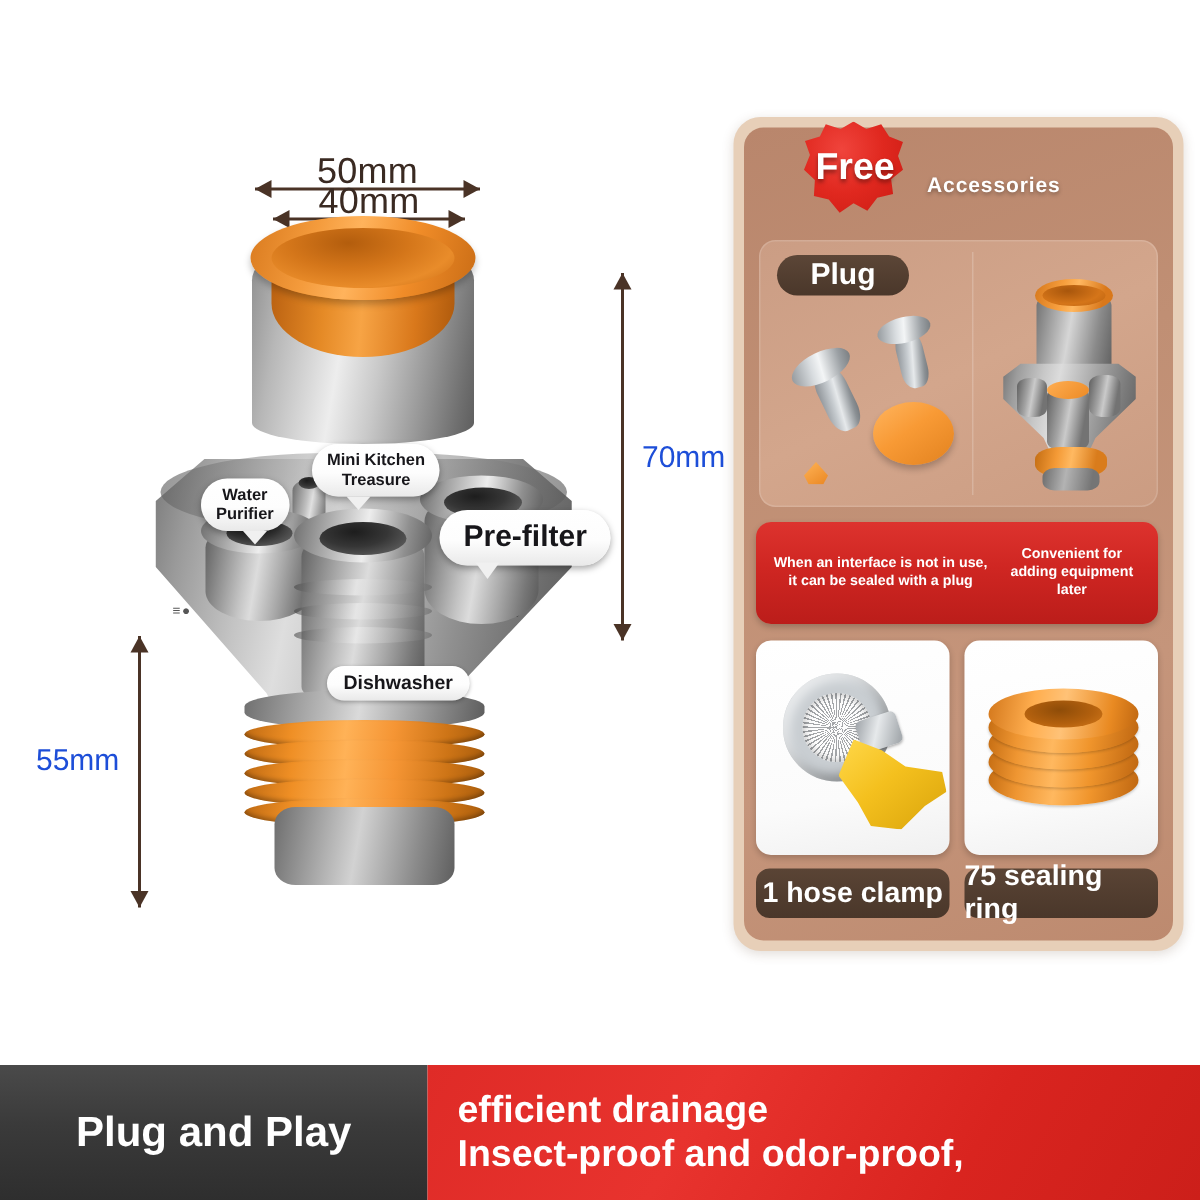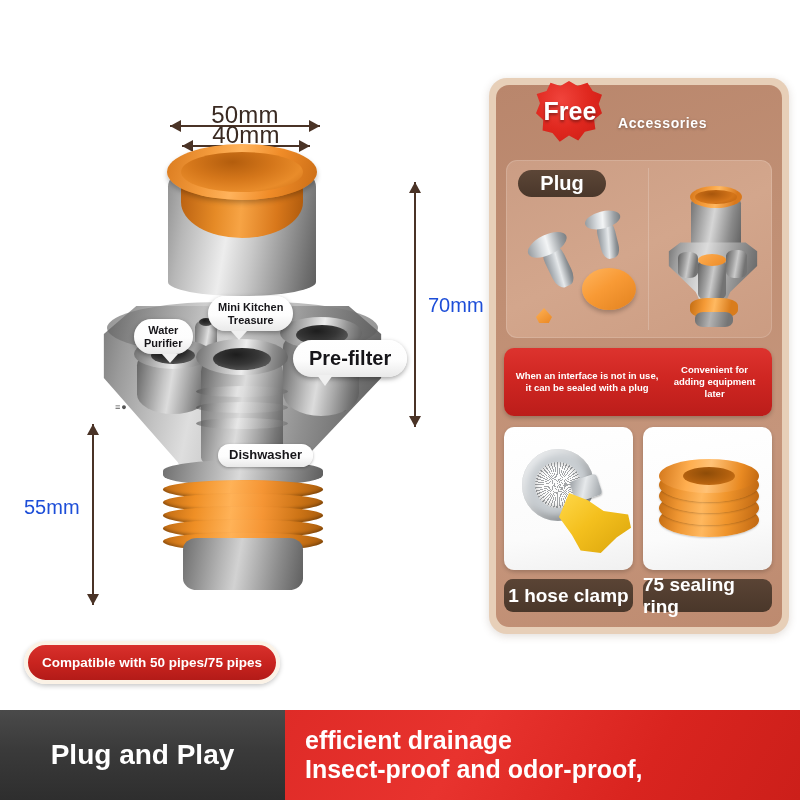--- a/index.html
+++ b/index.html
@@ -494,21 +494,20 @@
       </div>
     </div>
 
     <div class="callout" id="co-prefilter">Pre-filter</div>
     <div class="callout" id="co-mini">Mini Kitchen
 Treasure</div>
     <div class="callout" id="co-water">Water
 Purifier</div>
     <div class="callout" id="co-dish">Dishwasher</div>
 
-    <div id="compat-pill">Compatible with 50 pipes/75 pipes</div>
   </div>
 
   <div id="acc-panel">
     <div id="acc-inner">
 
       <div id="free-badge"></div>
       <div id="free-label">Free</div>
       <div id="acc-title">Accessories</div>
 
       <div id="plug-card">

